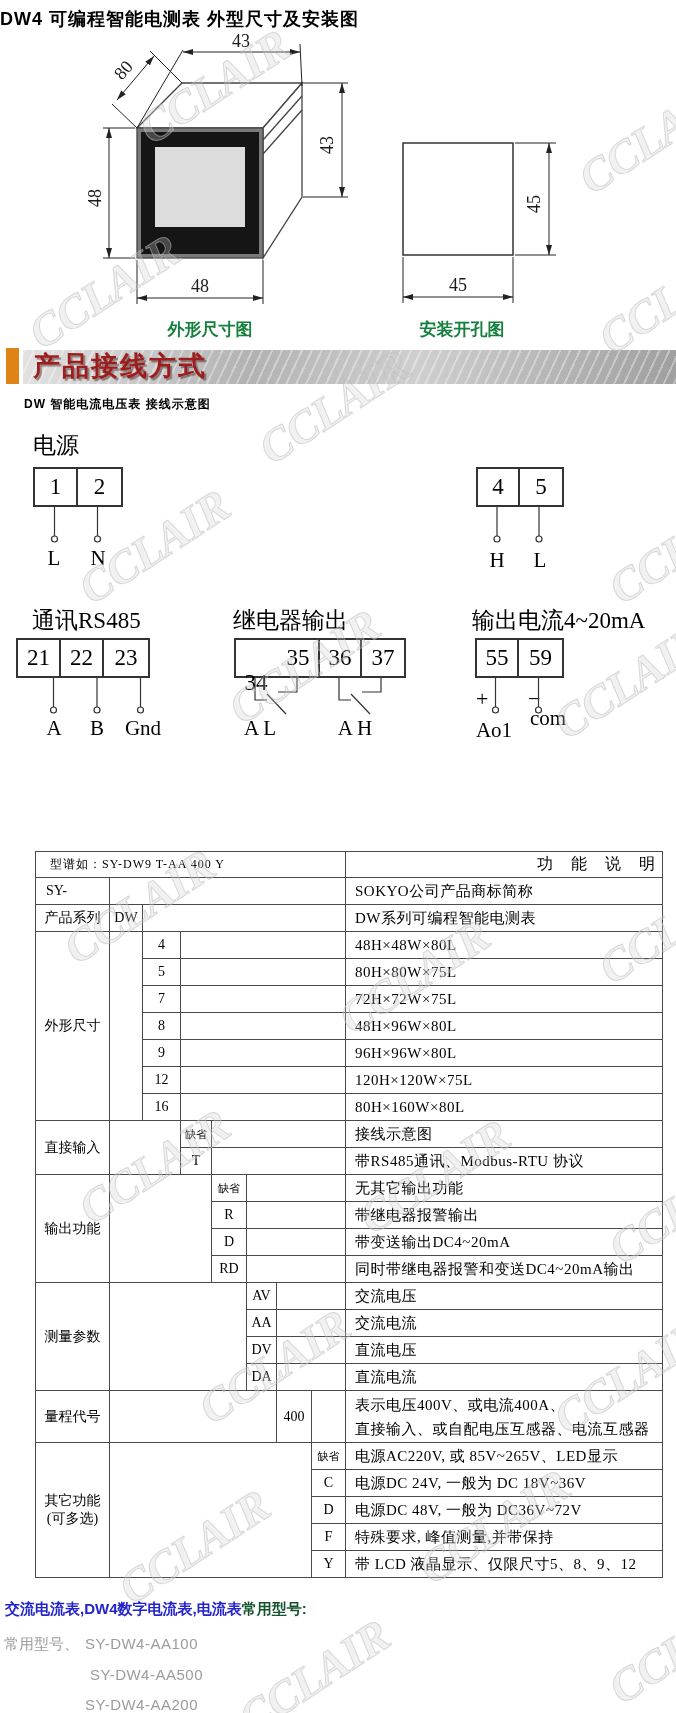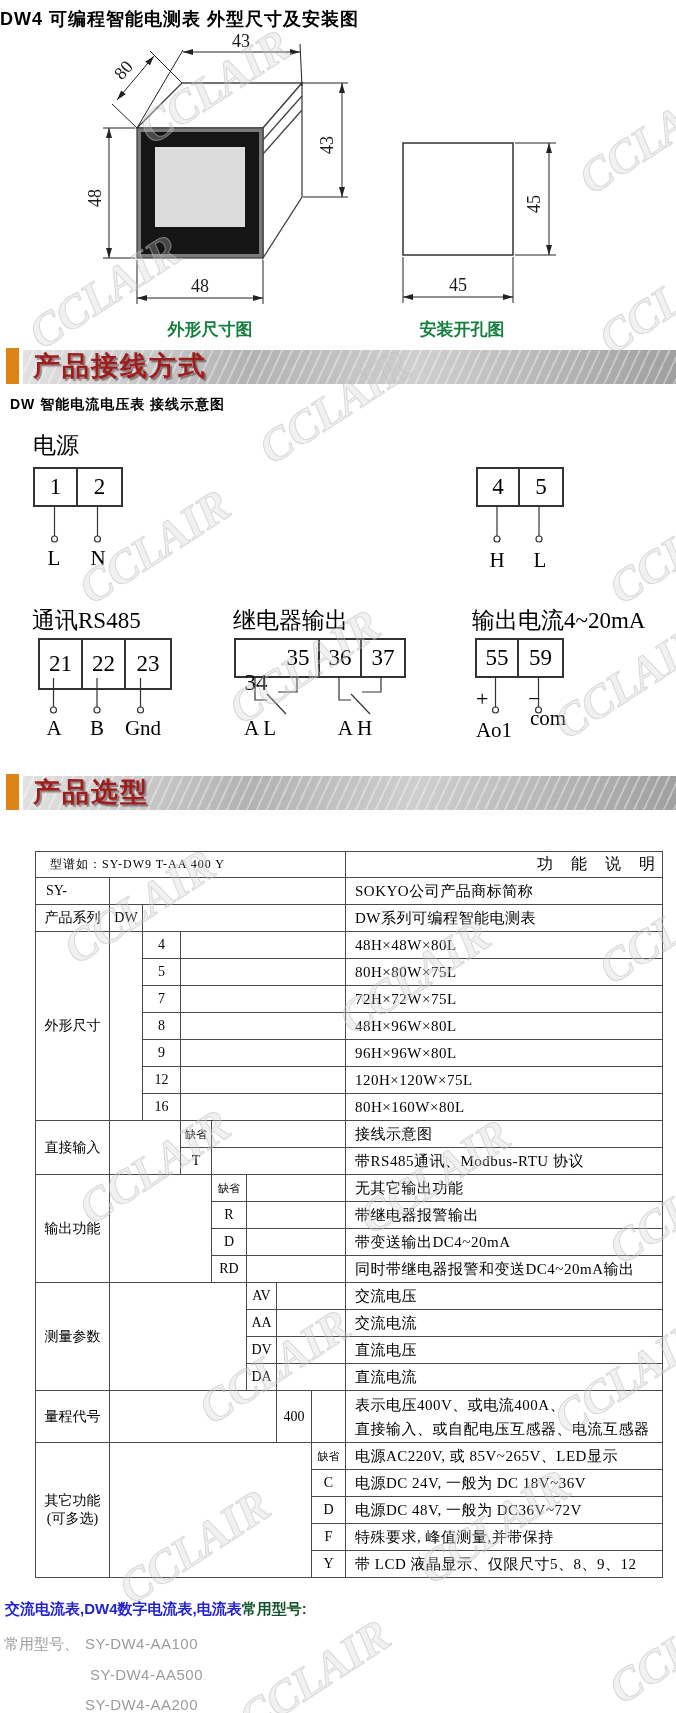--- a/index.html
+++ b/index.html
@@ -123,36 +123,36 @@
 
   <div class="caption" style="left:150px;top:318px;">外形尺寸图</div>
   <div class="caption" style="left:402px;top:318px;">安装开孔图</div>
 
   <div class="banner" style="top:348px;">
     <div class="bar" style="background:#DE8416;"></div>
     <div class="strip"></div>
     <div class="btxt" style="color:#9E1C1C;">产品接线方式</div>
   </div>
 
-  <div class="sub-heading" style="left:10px;top:396px;font-size:14px;">DW 智能电流电压表  接线示意图</div>
+  <div class="sub-heading" style="left:24px;top:396px;font-size:12px;">DW 智能电流电压表  接线示意图</div>
 
   <div class="wgroup-title" style="left:33px;top:430px;">电源</div>
   <div class="wgroup-title" style="left:32px;top:605px;">通讯RS485</div>
   <div class="wgroup-title" style="left:233px;top:605px;">继电器输出</div>
   <div class="wgroup-title" style="left:472px;top:605px;">输出电流4~20mA</div>
 
   <div class="tbox" style="left:33px;top:467px;height:40px;">
     <div class="tcell" style="width:43px;">1</div>
     <div class="tcell" style="width:43px;">2</div>
   </div>
   <div class="tbox" style="left:476px;top:467px;height:40px;">
     <div class="tcell" style="width:42px;">4</div>
     <div class="tcell" style="width:42px;">5</div>
   </div>
-  <div class="tbox" style="left:38px;top:638px;height:52px;">
+  <div class="tbox" style="left:16px;top:638px;height:40px;">
     <div class="tcell" style="width:43px;">21</div>
     <div class="tcell" style="width:43px;">22</div>
     <div class="tcell" style="width:44px;">23</div>
   </div>
   <div class="tbox" style="left:234px;top:638px;height:40px;">
     <div class="tcell" style="width:42px;margin-top:43px;">34</div>
     <div class="tcell" style="width:42px;">35</div>
     <div class="tcell" style="width:42px;">36</div>
     <div class="tcell" style="width:42px;">37</div>
   </div>
@@ -203,25 +203,20 @@
   <span class="lead" style="left:497px;top:548px;">H</span>
   <span class="lead" style="left:540px;top:548px;">L</span>
   <span class="lead" style="left:54px;top:716px;">A</span>
   <span class="lead" style="left:97px;top:716px;">B</span>
   <span class="lead" style="left:143px;top:716px;">Gnd</span>
   <span class="lead" style="left:262px;top:716px;letter-spacing:4px;">AL</span>
   <span class="lead" style="left:357px;top:716px;letter-spacing:4px;">AH</span>
   <span class="lead" style="left:494px;top:718px;">Ao1</span>
   <span class="lead" style="left:548px;top:706px;">com</span>
 
-  <div class="banner" style="top:774px;">
-    <div class="bar" style="background:#DE8416;"></div>
-    <div class="strip"></div>
-    <div class="btxt" style="color:#9E1C1C;">产品选型</div>
-  </div>
 
 
   <table id="sel-table">
     <colgroup>
       <col style="width:74px">
         <col style="width:33px">
         <col style="width:38px">
         <col style="width:31px">
       <col style="width:35px">
         <col style="width:30px">

